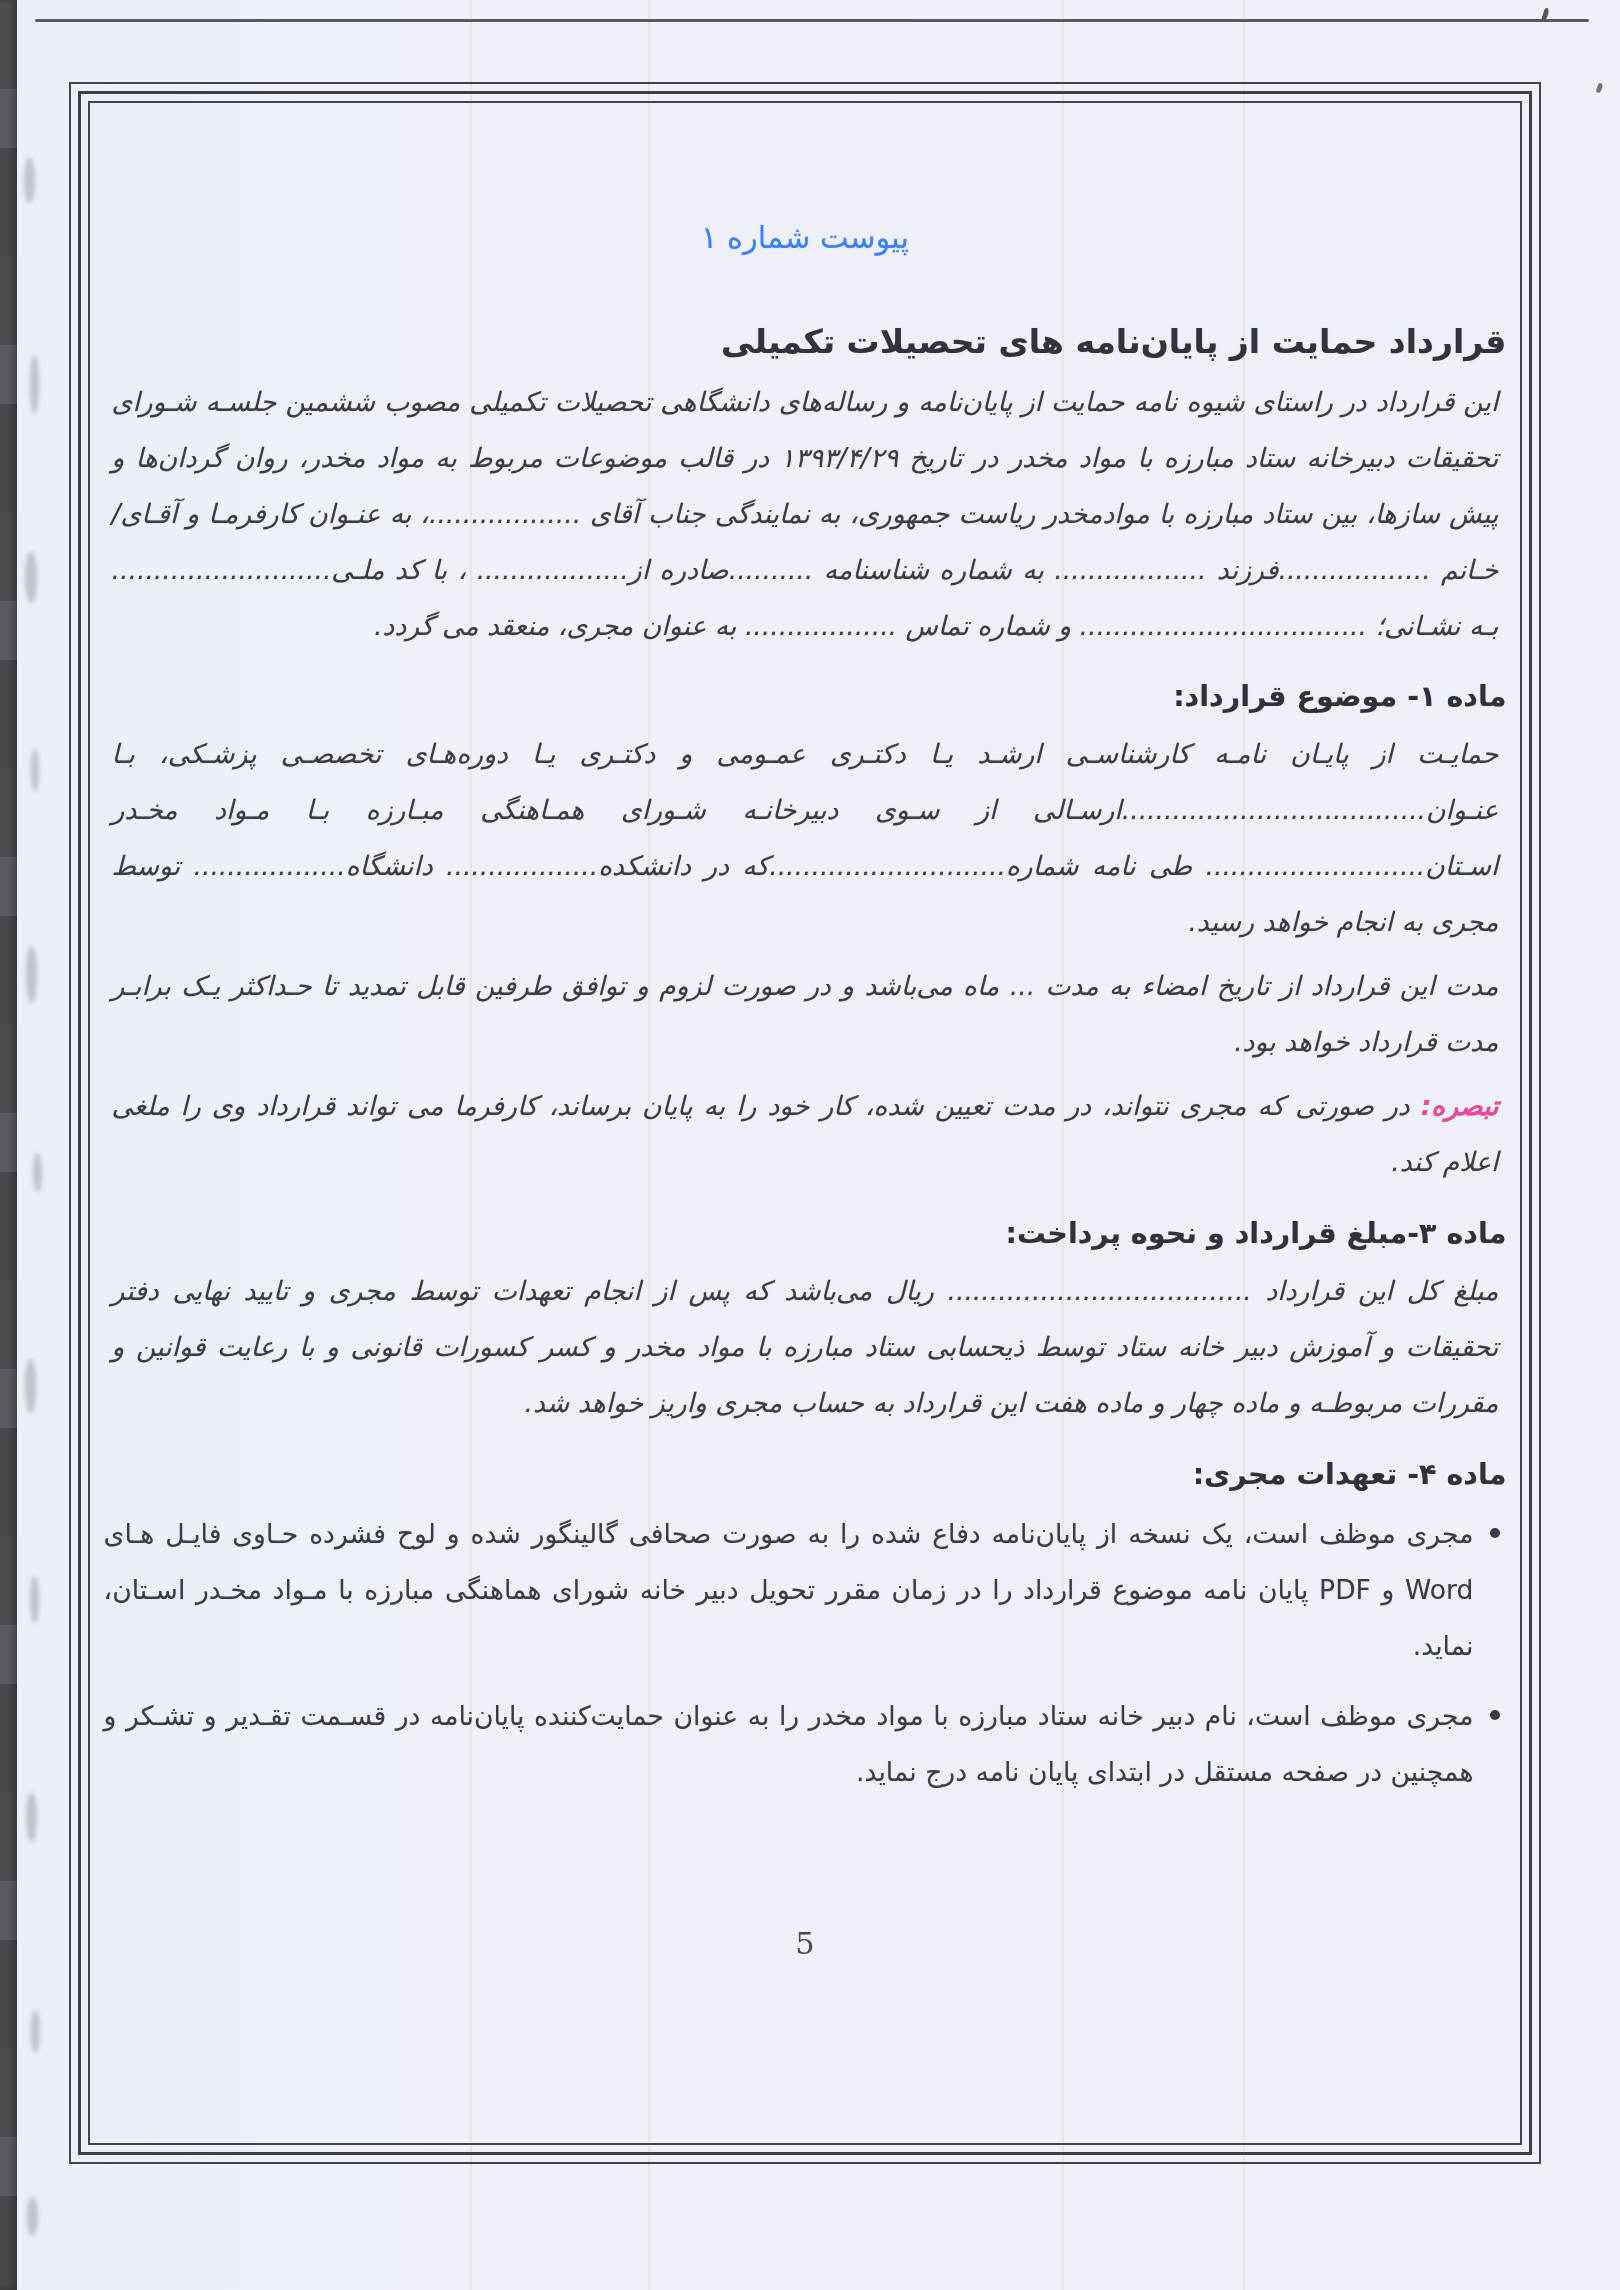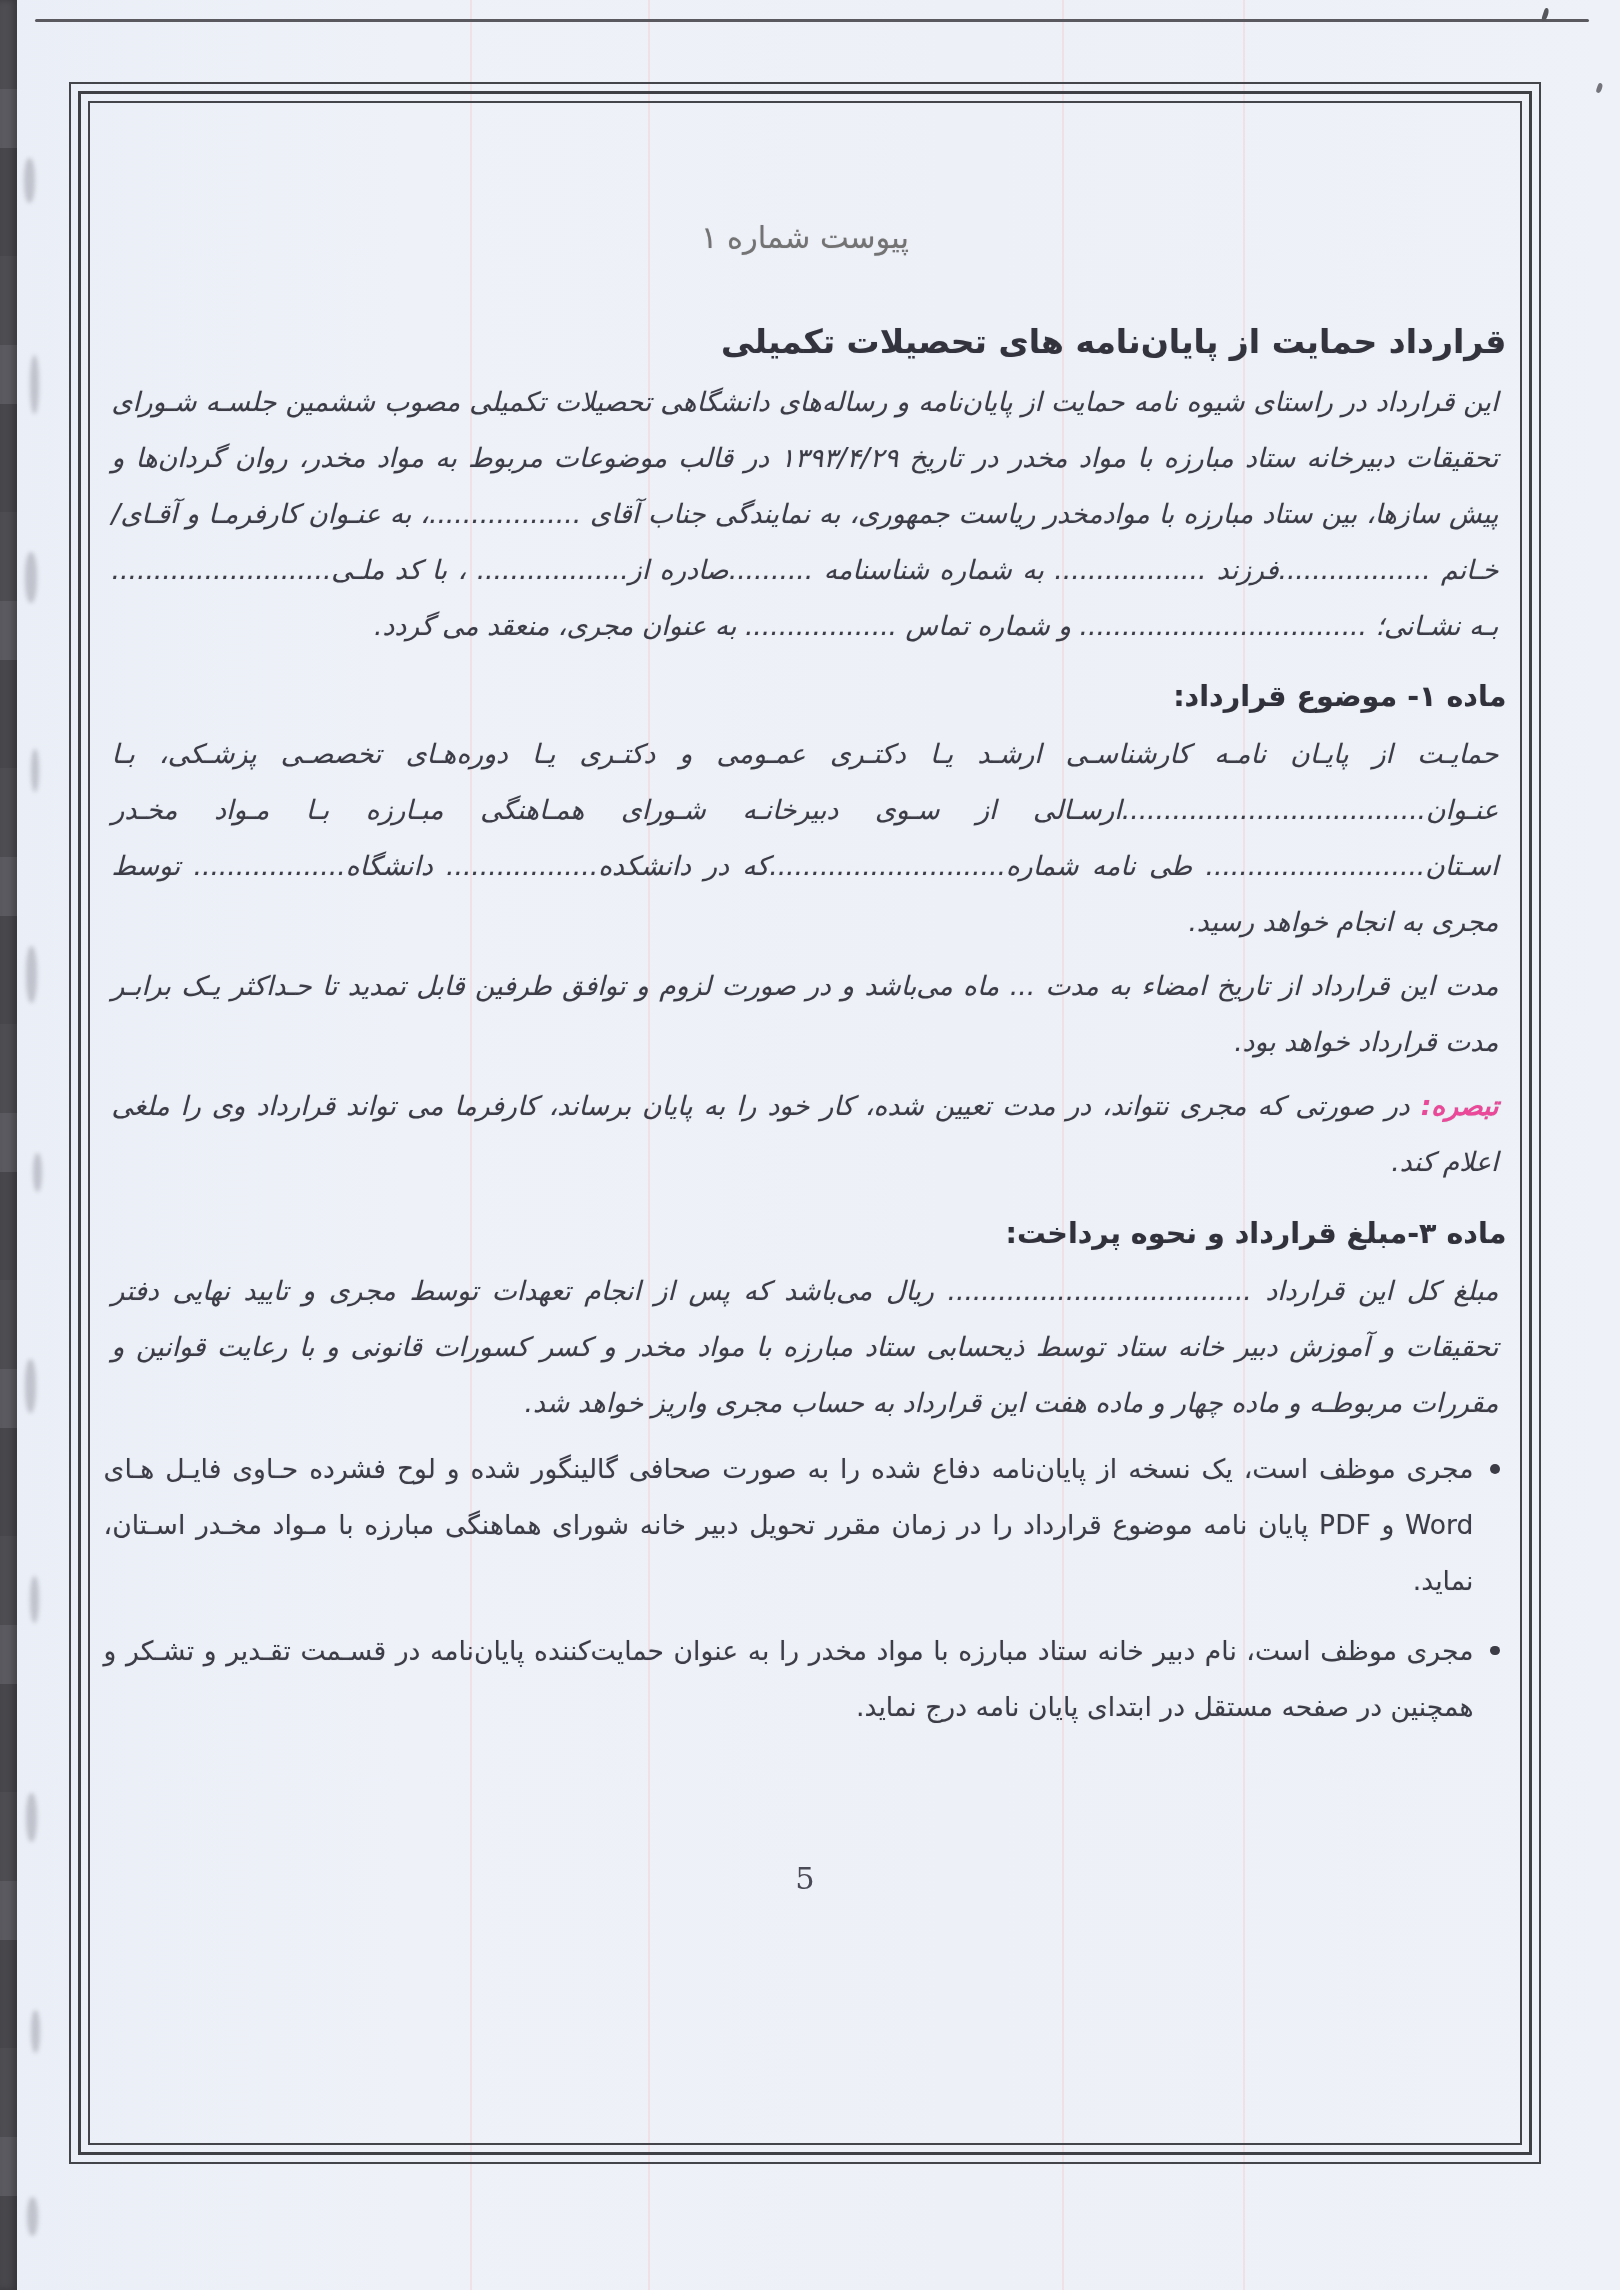--- a/index.html
+++ b/index.html
@@ -23,21 +23,21 @@
   .tick2{left:1597px;top:83px;height:9.9px;opacity:.8;}
   
   .frame-outer{position:absolute;left:69px;top:82px;right:79px;bottom:126px;border:2px solid #44444b;}
   .frame-mid{position:absolute;inset:6.9px;border:3.9px solid #3f3f46;}
   .frame-inner{position:absolute;inset:6.9px;border:2px solid #44444b;}
   .content{
     position:absolute;inset:0;padding:0 13.8px;direction:rtl;
     font-size:26.6px;line-height:56px;
     text-shadow:0 0 1px rgba(60,60,75,.30);
   }
-  .appendix{margin-top:114px;text-align:center;font-size:30.5px;line-height:41px;font-weight:normal;color:#737373;}
+  .appendix{margin-top:114px;text-align:center;font-size:30.5px;line-height:41px;font-weight:normal;color:#3b82f6;}
   .doc-title{margin:59px 0 0 0;text-align:right;font-size:33px;line-height:49px;font-weight:bold;color:#33333d;}
   p.para{margin:8px;text-align:justify;font-style:italic;}
   .intro{margin-top:65px;}
   h2.art{margin:21.7px 0 0 0;font-size:28.6px;line-height:43px;font-weight:bold;color:#31313b;}
   .art-1{margin-top:45px;}
   .body-1{margin-top:9.9px;}
   .art-2{margin-top:25.6px;}
   .body-2{margin-top:5.9px;}
   .note{margin-top:7.9px;}
   .note strong{font-weight:bold;color:#ec4899;}
@@ -94,20 +94,21 @@
 
         <h2 class="art art-1">ماده ۱- موضوع قرارداد:</h2>
         <p class="para body-1">حمایـت از پایـان نامـه کارشناسـی ارشـد یـا دکتـری عمـومی و دکتـری یـا دوره‌هـای تخصصـی پزشـکی، بـا عنـوان....................................ارسـالی از سـوی دبیرخانـه شـورای همـاهنگی مبـارزه بـا مـواد مخـدر اسـتان.......................... طی نامه شماره............................که در دانشکده.................. دانشگاه.................. توسط مجری به انجام خواهد رسید.</p>
 
         <p class="para body-2">مدت این قرارداد از تاریخ امضاء به مدت ... ماه می‌باشد و در صورت لزوم و توافق طرفین قابل تمدید تا حـداکثر یـک برابـر مدت قرارداد خواهد بود.</p>
         <p class="para note"><strong>تبصره:</strong><span> در صورتی که مجری نتواند، در مدت تعیین شده، کار خود را به پایان برساند، کارفرما می تواند قرارداد وی را ملغی اعلام کند.</span></p>
 
         <h2 class="art art-3">ماده ۳-مبلغ قرارداد و نحوه پرداخت:</h2>
         <p class="para body-3">مبلغ کل این قرارداد .................................... ریال می‌باشد که پس از انجام تعهدات توسط مجری و تایید نهایی دفتر تحقیقات و آموزش دبیر خانه ستاد توسط ذیحسابی ستاد مبارزه با مواد مخدر و کسر کسورات قانونی و با رعایت قوانین و مقررات مربوطـه و ماده چهار و ماده هفت این قرارداد به حساب مجری واریز خواهد شد.</p>
 
+        <h2 class="art art-4">ماده ۴- تعهدات مجری:</h2>
         <ul class="oblig">
           <li>مجری موظف است، یک نسخه از پایان‌نامه دفاع شده را به صورت صحافی گالینگور شده و لوح فشرده حـاوی فایـل هـای Word و PDF پایان نامه موضوع قرارداد را در زمان مقرر تحویل دبیر خانه شورای هماهنگی مبارزه با مـواد مخـدر اسـتان، نماید.</li>
           <li>مجری موظف است، نام دبیر خانه ستاد مبارزه با مواد مخدر را به عنوان حمایت‌کننده پایان‌نامه در قسـمت تقـدیر و تشـکر و همچنین در صفحه مستقل در ابتدای پایان نامه درج نماید.</li>
         </ul>
 
         <div class="page-number">5</div>
 
       </div>
     </div>
   </div>

